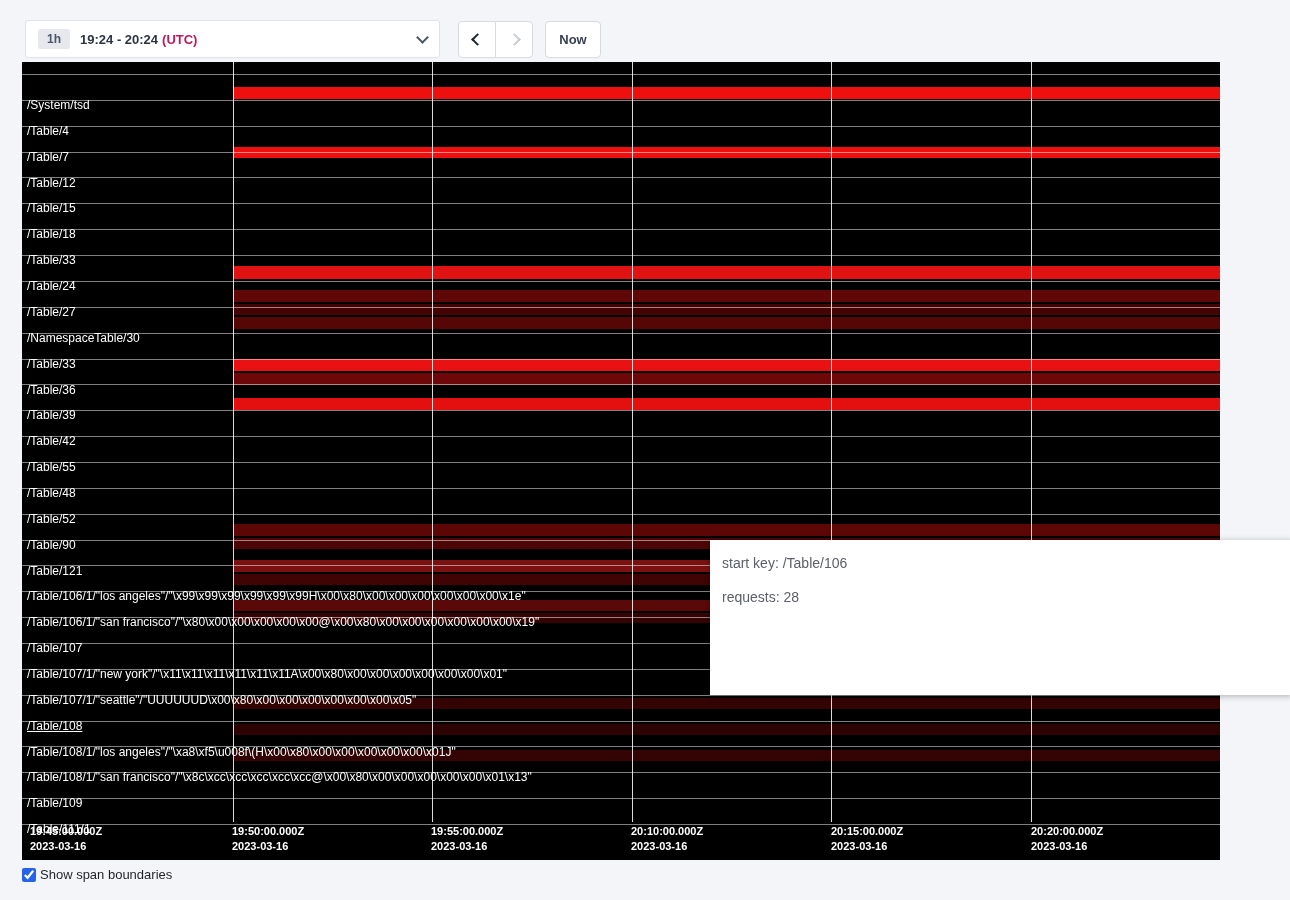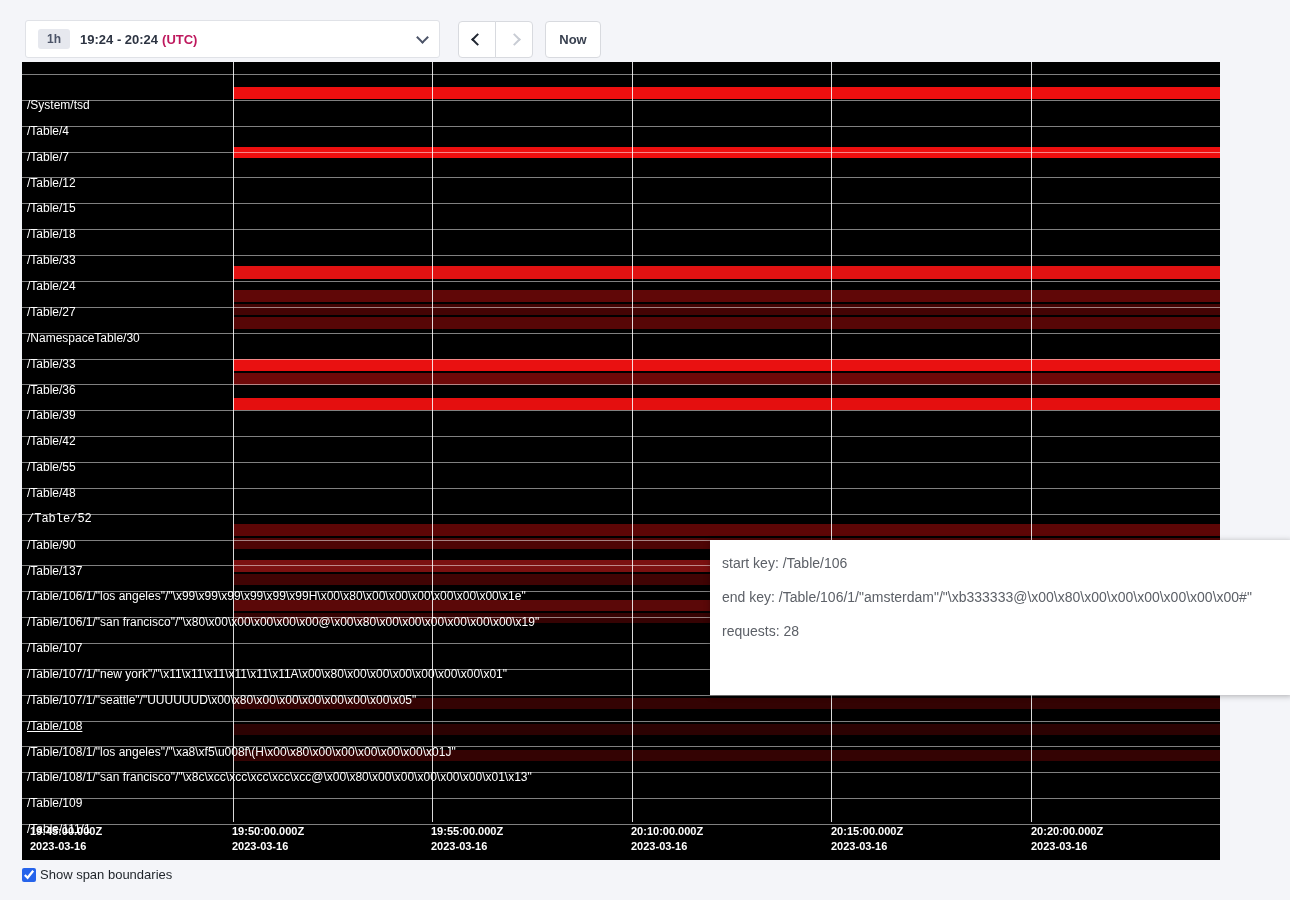--- a/index.html
+++ b/index.html
@@ -140,25 +140,25 @@
       <div class="rowlabel" style="top: 299.5px;">/Table/36</div>
       <div class="hline" style="top: 322.3px;"></div>
       <div class="rowlabel" style="top: 325.3px;">/Table/39</div>
       <div class="hline" style="top: 348.2px;"></div>
       <div class="rowlabel" style="top: 351.2px;">/Table/42</div>
       <div class="hline" style="top: 374px;"></div>
       <div class="rowlabel" style="top: 377px;">/Table/55</div>
       <div class="hline" style="top: 399.9px;"></div>
       <div class="rowlabel" style="top: 402.9px;">/Table/48</div>
       <div class="hline" style="top: 425.8px;"></div>
-      <div class="rowlabel" style="top: 428.8px; font-family: Liberation Mono, monospace;">/Table/52</div>
+      <div class="rowlabel" style="top: 428.8px;">/Table/52</div>
       <div class="hline" style="top: 451.6px;"></div>
       <div class="rowlabel" style="top: 454.6px;">/Table/90</div>
       <div class="hline" style="top: 477.5px;"></div>
-      <div class="rowlabel" style="top: 480.5px;">/Table/137</div>
+      <div class="rowlabel" style="top: 480.5px;">/Table/121</div>
       <div class="hline" style="top: 503.3px;"></div>
       <div class="rowlabel" style="top: 506.3px;">/Table/106/1/"los angeles"/"\x99\x99\x99\x99\x99\x99H\x00\x80\x00\x00\x00\x00\x00\x00\x1e"</div>
       <div class="hline" style="top: 529.2px;"></div>
       <div class="rowlabel" style="top: 532.2px;">/Table/106/1/"san francisco"/"\x80\x00\x00\x00\x00\x00@\x00\x80\x00\x00\x00\x00\x00\x00\x19"</div>
       <div class="hline" style="top: 555.1px;"></div>
       <div class="rowlabel" style="top: 558.1px;">/Table/107</div>
       <div class="hline" style="top: 580.9px;"></div>
       <div class="rowlabel" style="top: 583.9px;">/Table/107/1/"new york"/"\x11\x11\x11\x11\x11\x11A\x00\x80\x00\x00\x00\x00\x00\x00\x01"</div>
       <div class="hline" style="top: 606.8px;"></div>
       <div class="rowlabel" style="top: 609.8px;">/Table/107/1/"seattle"/"UUUUUUD\x00\x80\x00\x00\x00\x00\x00\x00\x05"</div>
@@ -194,21 +194,20 @@
         <div class="">2023-03-16</div>
       </div>
       <div class="axis" style="left: 1009px;">
         <div class="">20:20:00.000Z</div>
         <div class="">2023-03-16</div>
       </div>
     </div>
 
   <div class="tooltip">
       <div class="tline">start key: /Table/106</div>
-      <div class="tline">end key: /Table/106/1/"amsterdam"/"\xb333333@\x00\x80\x00\x00\x00\x00\x00\x00#"</div>
       <div class="tline">requests: 28</div>
     </div>
 
   <label class="footer">
     <input type="checkbox" checked="" style="">
     <span>Show span boundaries</span>
   </label>
 
 </div>
 

